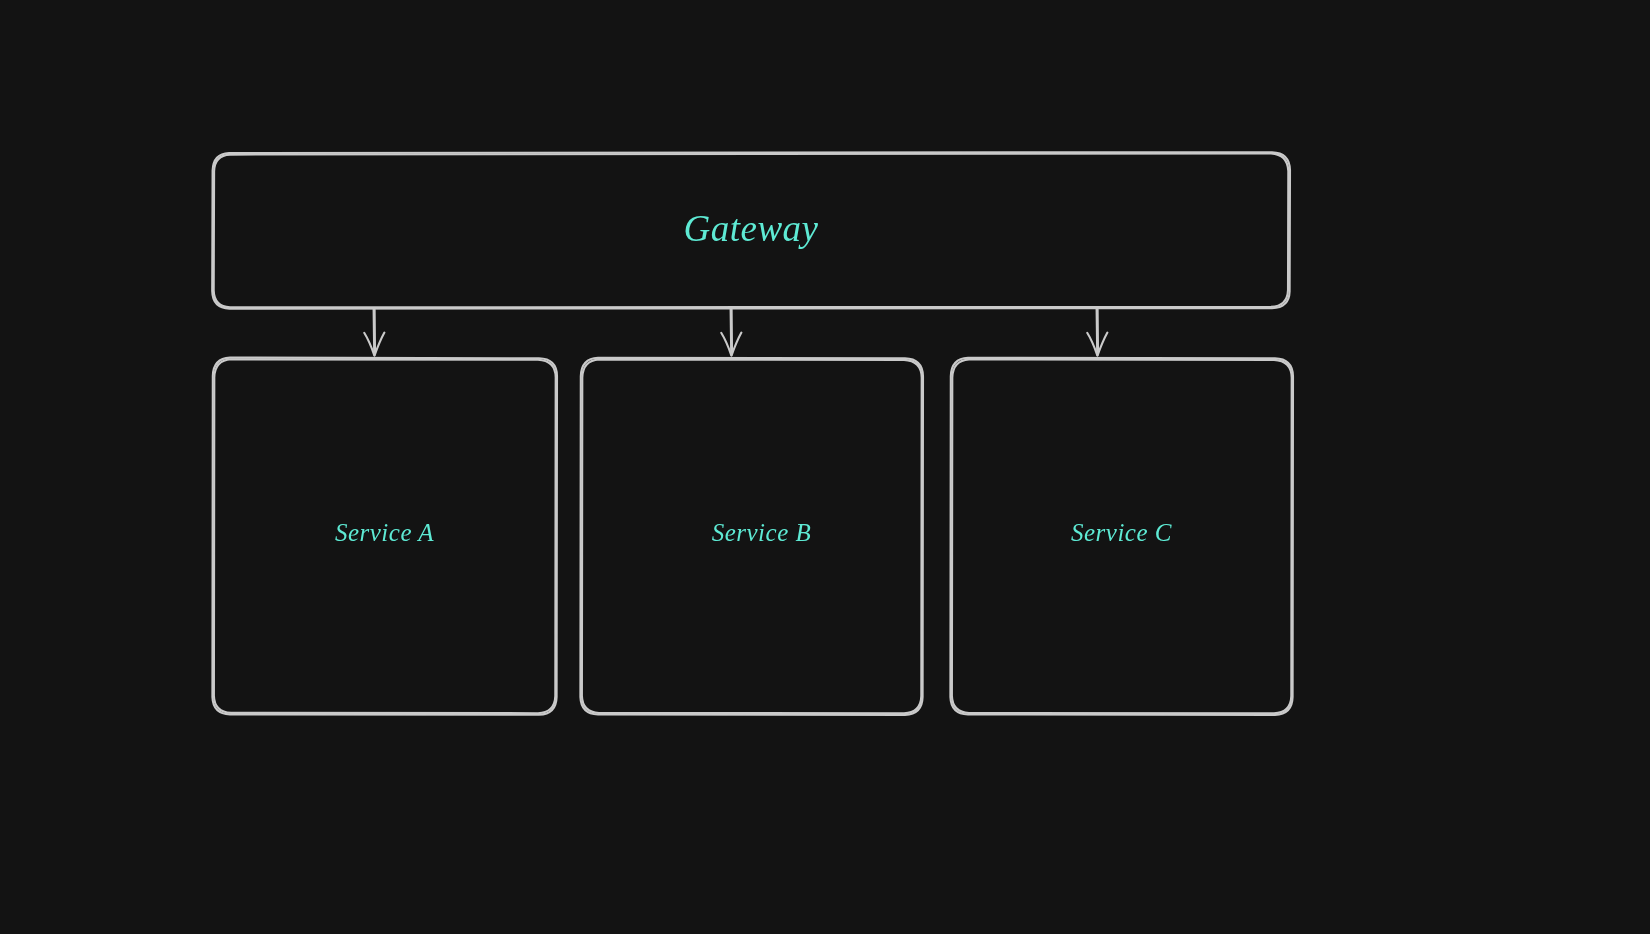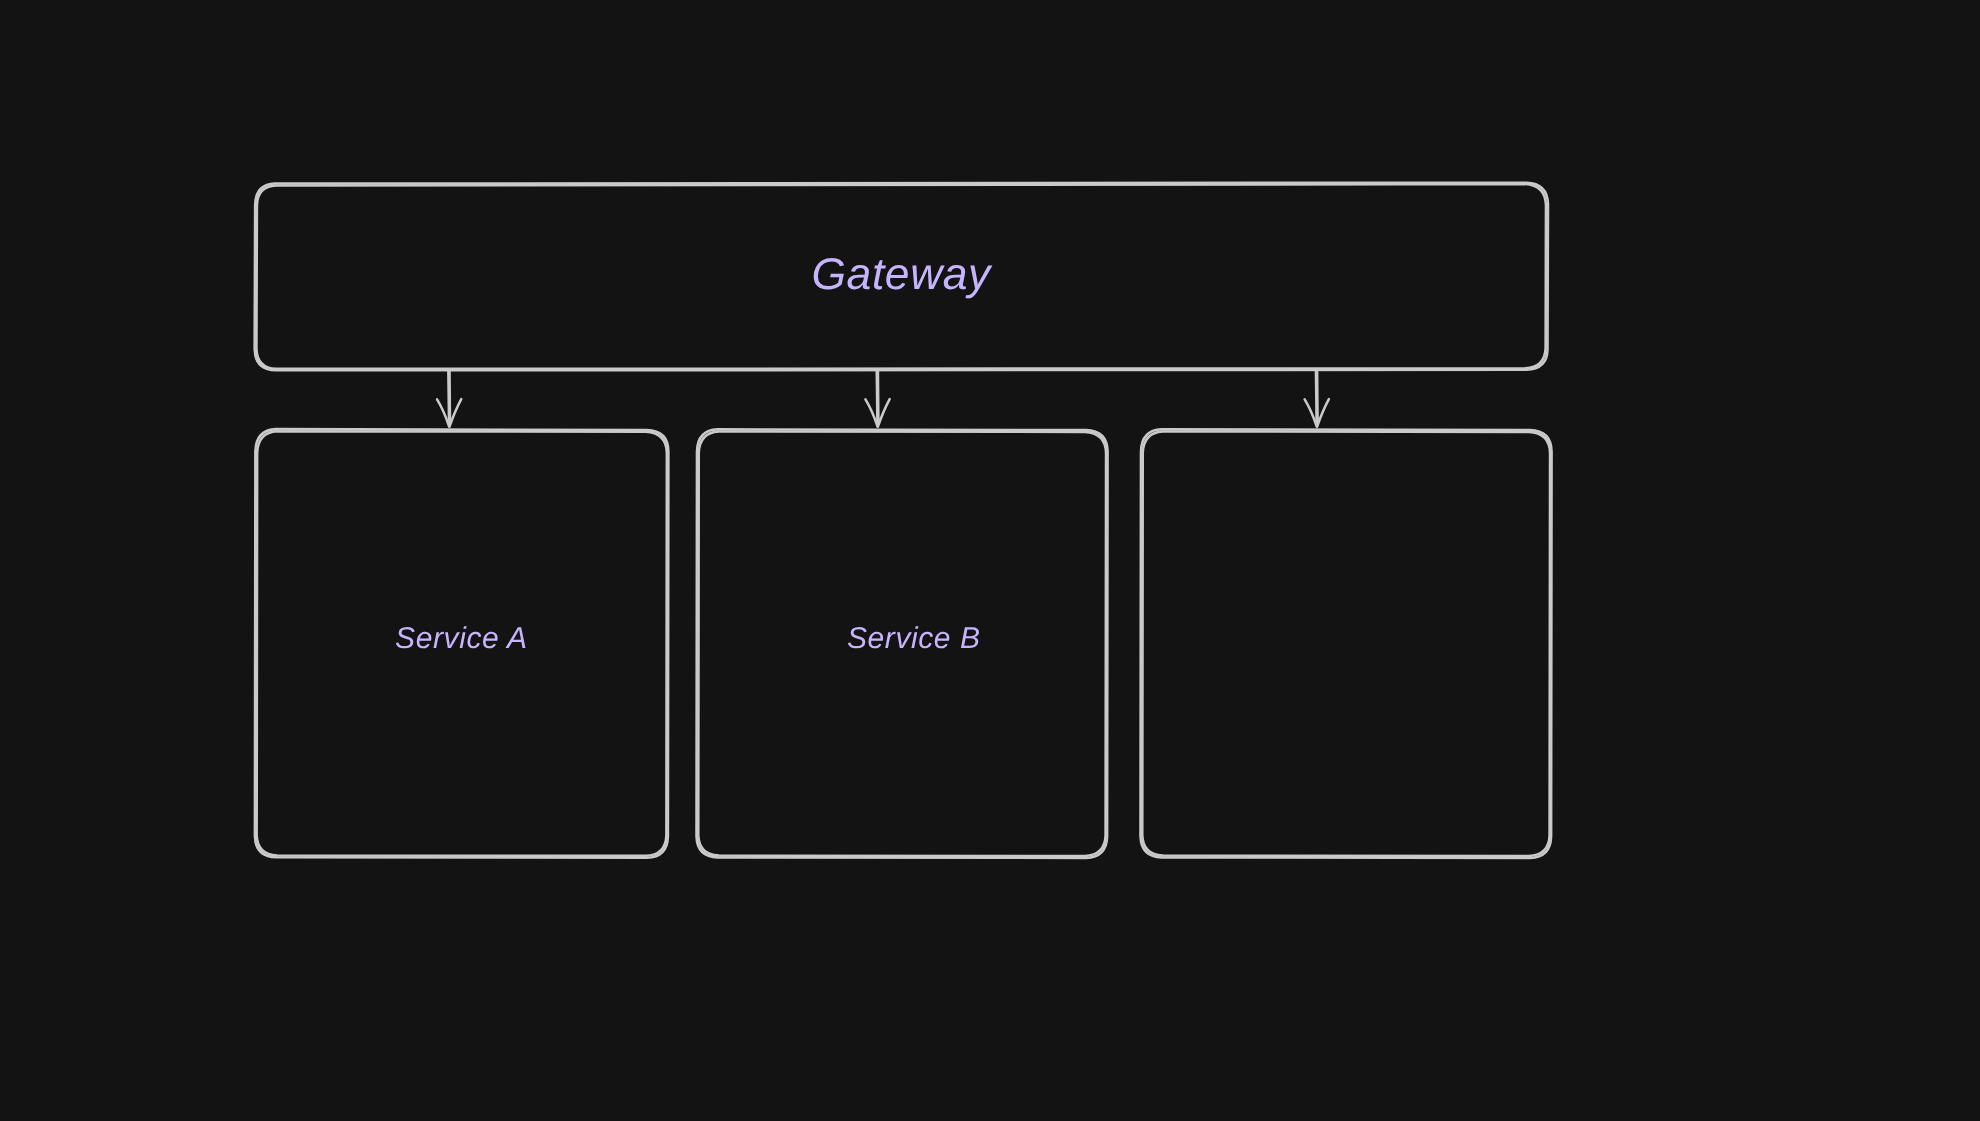--- a/index.html
+++ b/index.html
@@ -36,22 +36,22 @@
   .node {
     position: absolute;
     box-sizing: border-box;
     display: flex;
     justify-content: center;
     background: transparent;
     border: none;
   }
 
   .node-label {
-    color: #c4b5fd;
-    font-family: Liberation Sans, sans-serif;
+    color: #5eead4;
+    font-family: Liberation Serif, serif;
     font-style: italic;
     font-weight: 400;
     letter-spacing: 0.5px;
     white-space: nowrap;
     text-align: center;
     user-select: none;
   }
 
   
   #node-gateway {
@@ -155,18 +155,21 @@
   </div>
 
   <div class="node service-node" id="node-service-a">
     <span class="node-label">Service A</span>
   </div>
 
   <div class="node service-node" id="node-service-b">
     <span class="node-label">Service B</span>
   </div>
 
+  <div class="node service-node" id="node-service-c">
+    <span class="node-label">Service C</span>
+  </div>
 
   <div class="edge-hit" style="left:361px; top:308px; height:50px;"></div>
   <div class="edge-hit" style="left:718px; top:308px; height:50px;"></div>
   <div class="edge-hit" style="left:1084px; top:308px; height:50px;"></div>
 
 </div>
 
 </body></html>

